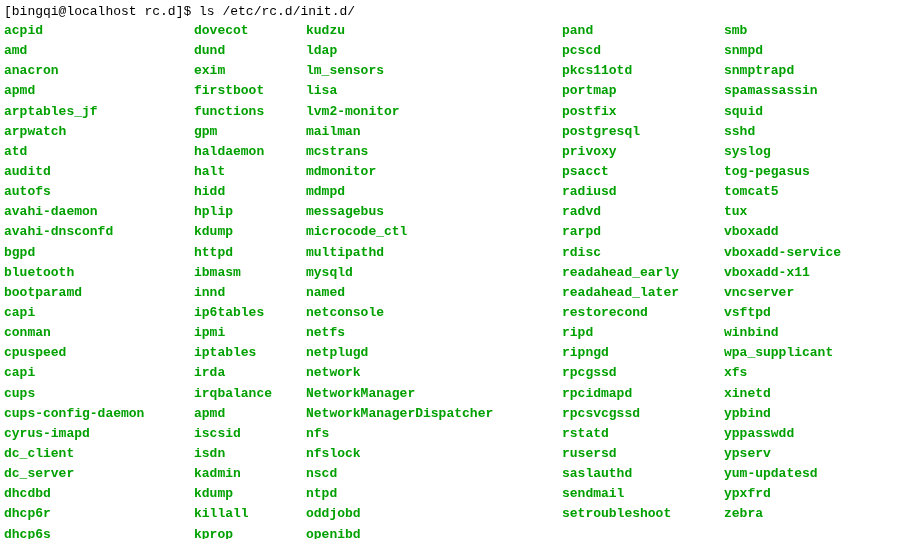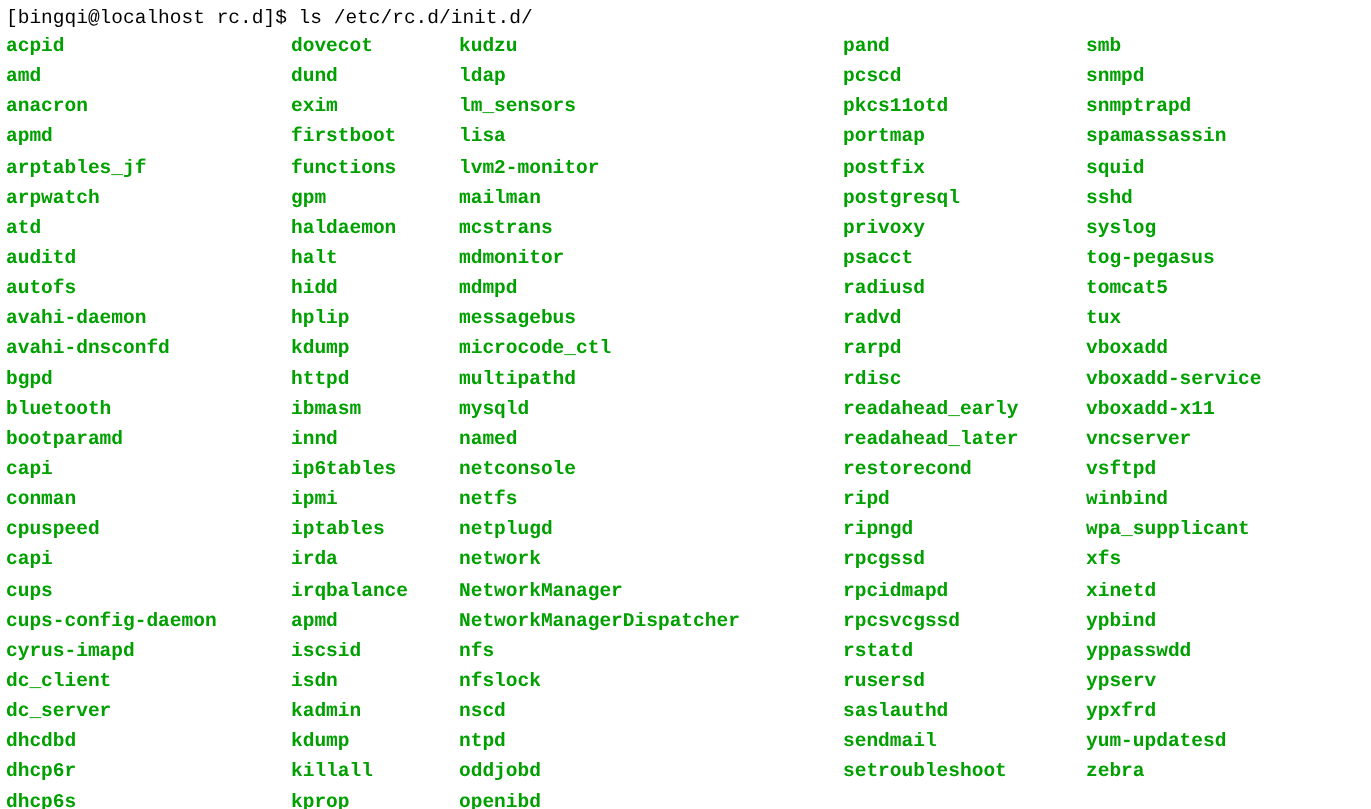--- a/index.html
+++ b/index.html
@@ -176,17 +176,17 @@
       <span class="file-entry">vboxadd-x11</span>
       <span class="file-entry">vncserver</span>
       <span class="file-entry">vsftpd</span>
       <span class="file-entry">winbind</span>
       <span class="file-entry">wpa_supplicant</span>
       <span class="file-entry">xfs</span>
       <span class="file-entry">xinetd</span>
       <span class="file-entry">ypbind</span>
       <span class="file-entry">yppasswdd</span>
       <span class="file-entry">ypserv</span>
+      <span class="file-entry">yum-updatesd</span>
       <span class="file-entry">ypxfrd</span>
-      <span class="file-entry">yum-updatesd</span>
       <span class="file-entry">zebra</span>
     </div>
 </div>
 
 </body></html>

